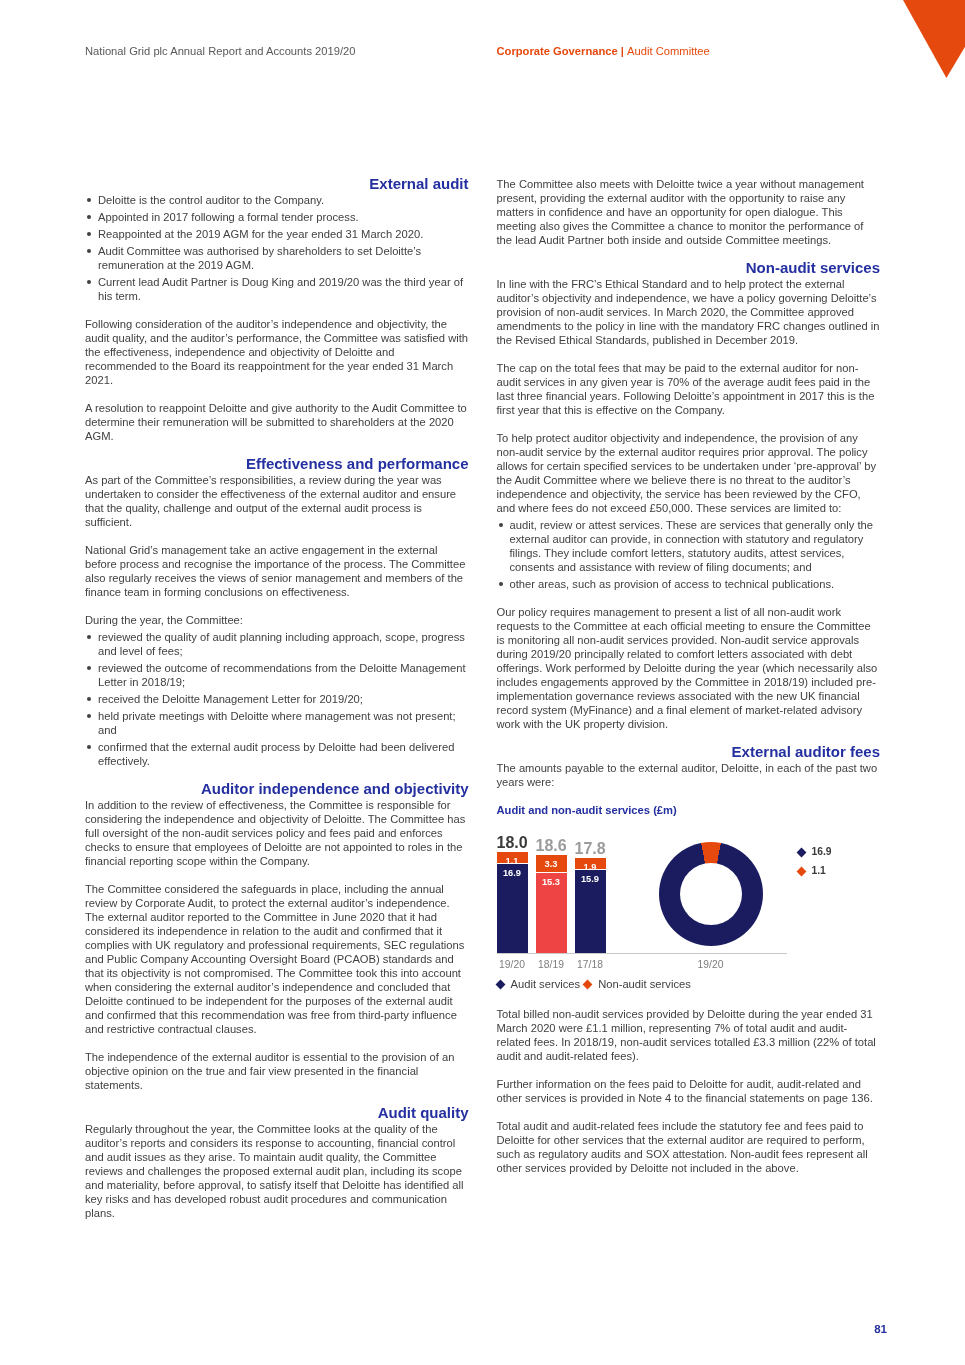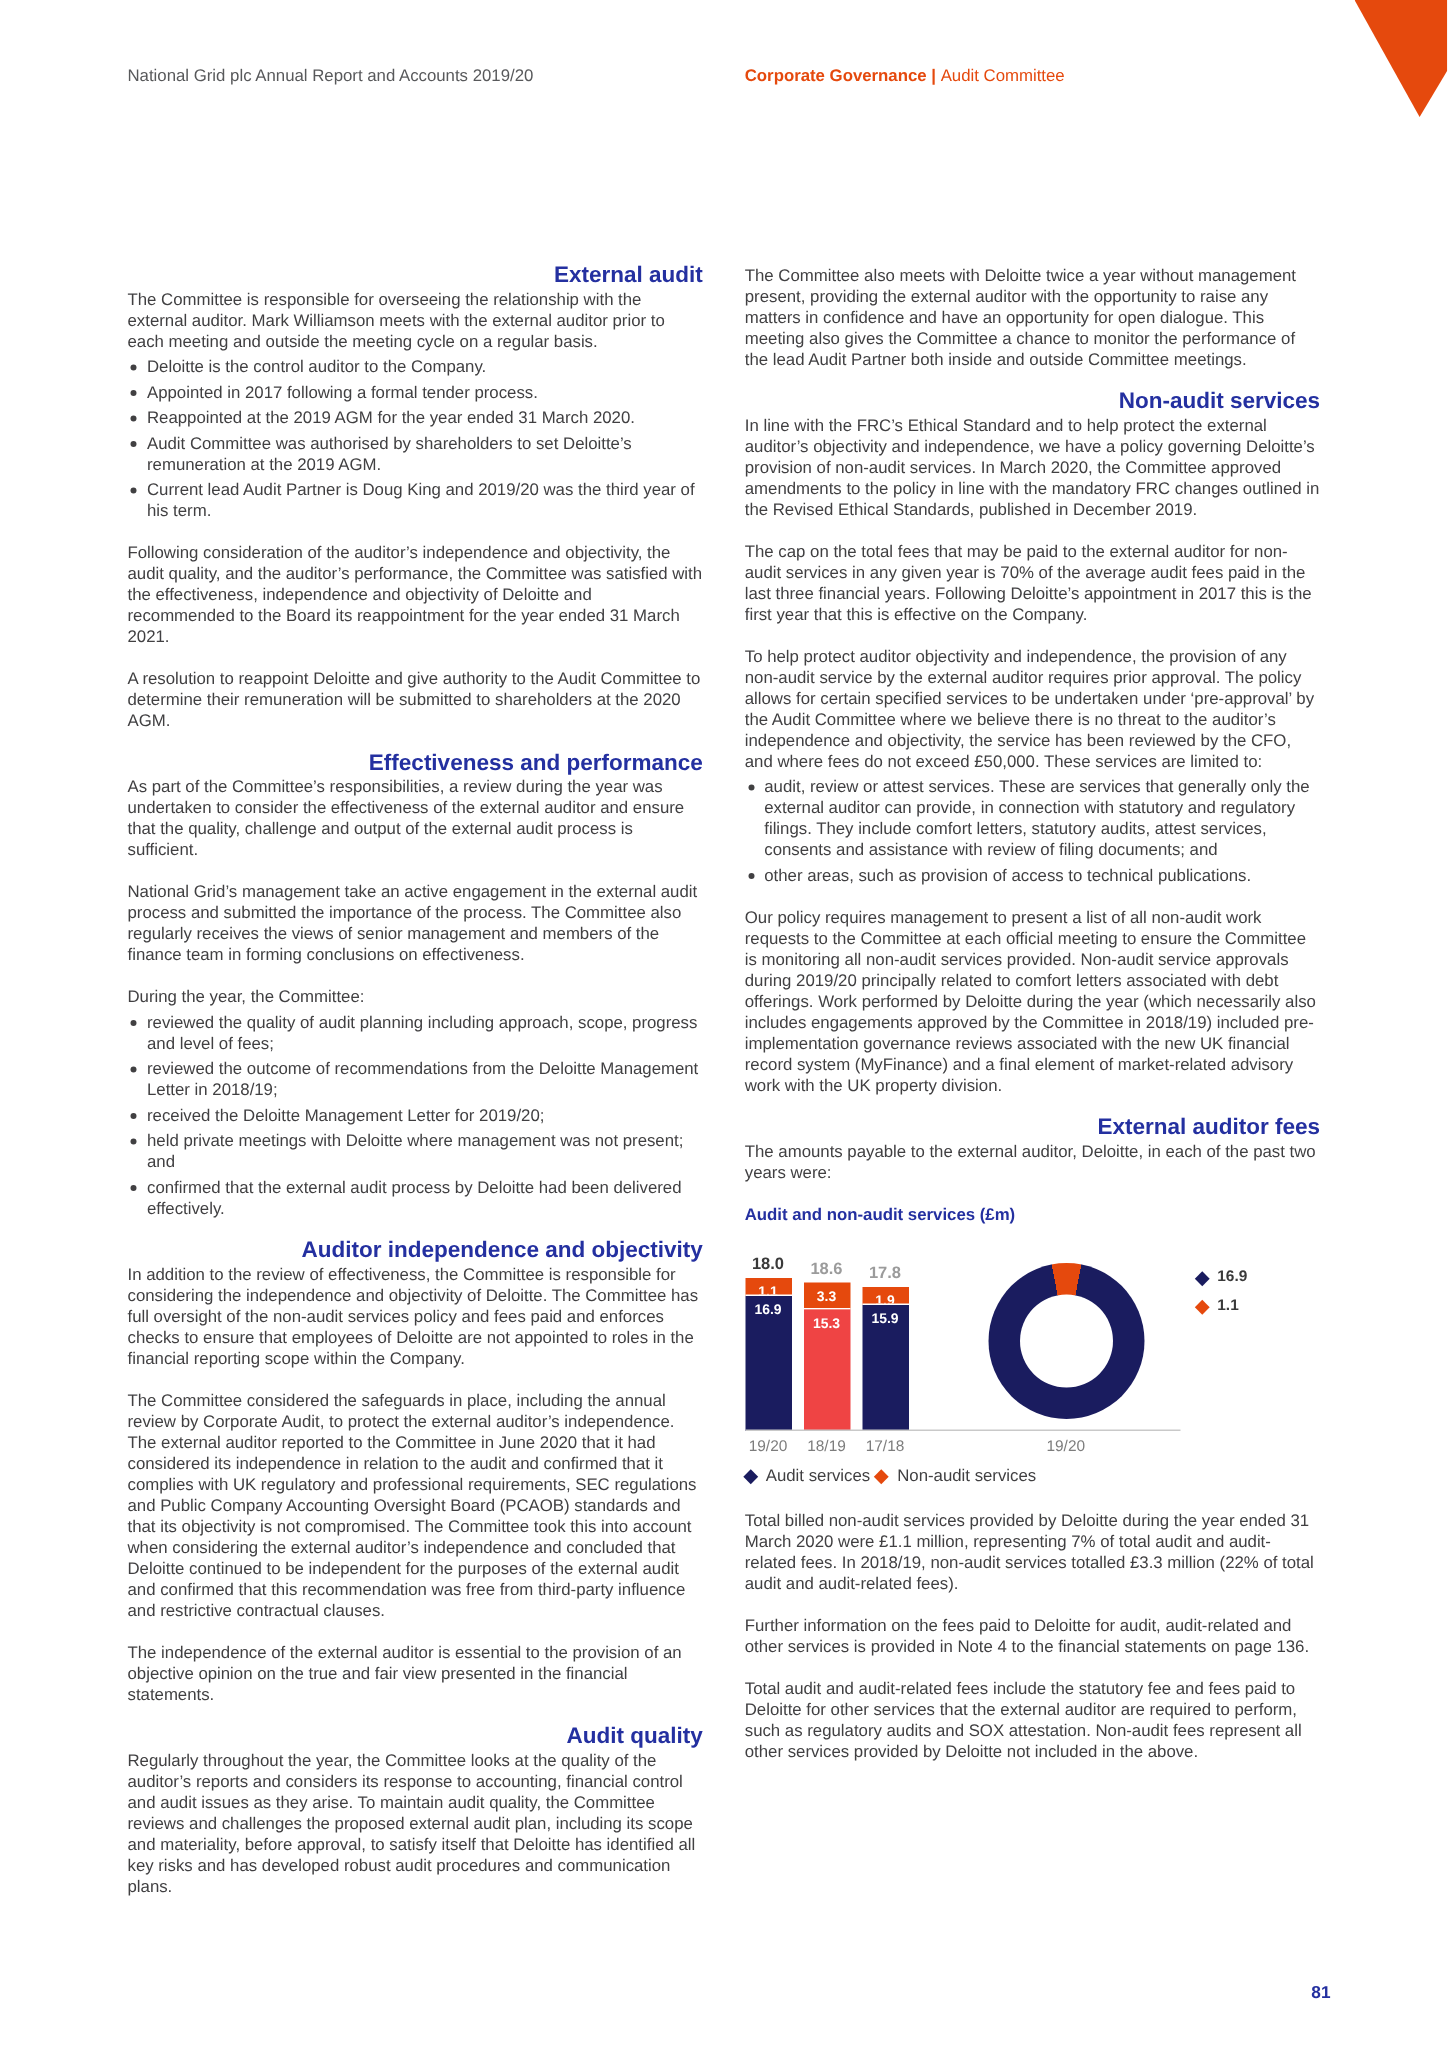--- a/index.html
+++ b/index.html
@@ -30,21 +30,21 @@
     content:""; position:absolute; left:2px; top:5px;
     width:4px; height:4px; border-radius:50%; background:#414042;
   }
   
   .chart-block { margin-bottom:4px; }
   .chart-title { color:#2430a0; font-weight:bold; font-size:11.2px; margin:2px 0 14px 0; }
   .chart-row { position:relative; display:flex; align-items:flex-end; min-height:140px; }
   .axis-line { position:absolute; left:0; bottom:17px; width:290px; height:1px; background:#c9c9c9; }
   .bar-chart { display:flex; align-items:flex-end; gap:8px; }
   .bar-col { display:flex; flex-direction:column; justify-content:flex-end; width:31px; }
-  .bar-total { text-align:center; font-size:11px; font-weight:bold; color:#9b9b9b; margin-bottom:2px; }
+  .bar-total { text-align:center; font-size:16px; font-weight:bold; color:#9b9b9b; margin-bottom:2px; }
   .bar-total.current { color:#3a3a3a; }
   .bar-stack { display:flex; flex-direction:column; }
   .seg { width:100%; overflow:hidden; }
   .seg-top { border-bottom:1.5px solid #ffffff; }
   .seg span { display:block; text-align:center; color:#ffffff; font-size:9.3px; font-weight:bold; padding-top:2px; }
   .bar-xlabel { height:17px; padding-top:4px; text-align:center; font-size:10.3px; color:#7d7d7d; }
   .donut-area { display:flex; flex-direction:column; align-items:center; justify-content:flex-end; width:150px; margin-left:30px; }
   .donut { width:104px; height:104px; border-radius:50%; position:relative; margin-bottom:8px; }
   .donut::after { content:""; position:absolute; inset:21px; background:#ffffff; border-radius:50%; }
   .donut-xlabel { height:17px; padding-top:4px; text-align:center; font-size:10.3px; color:#7d7d7d; }
@@ -66,36 +66,35 @@
   <header class="header-row">
     <div class="hcol header-left">National Grid plc Annual Report and Accounts 2019/20</div>
     <div class="hcol header-right"><b>Corporate Governance | </b><span>Audit Committee</span></div>
   </header>
 
   <main class="columns">
 
     <div class="col">
       <section>
         <h3 class="sec">External audit</h3>
-        <p class="tight">The Committee is responsible for overseeing the relationship with the external auditor. Mark Williamson meets with the external auditor prior to each meeting and outside the meeting cycle on a regular basis.</p>
         <ul>
           <li>Deloitte is the control auditor to the Company.</li>
           <li>Appointed in 2017 following a formal tender process.</li>
           <li>Reappointed at the 2019 AGM for the year ended 31 March 2020.</li>
           <li>Audit Committee was authorised by shareholders to set Deloitte’s remuneration at the 2019 AGM.</li>
           <li>Current lead Audit Partner is Doug King and 2019/20 was the third year of his term.</li>
         </ul>
         <p>Following consideration of the auditor’s independence and objectivity, the audit quality, and the auditor’s performance, the Committee was satisfied with the effectiveness, independence and objectivity of Deloitte and recommended to the Board its reappointment for the year ended 31 March 2021.</p>
         <p>A resolution to reappoint Deloitte and give authority to the Audit Committee to determine their remuneration will be submitted to shareholders at the 2020 AGM.</p>
       </section>
 
       <section>
         <h3 class="sec">Effectiveness and performance</h3>
         <p>As part of the Committee’s responsibilities, a review during the year was undertaken to consider the effectiveness of the external auditor and ensure that the quality, challenge and output of the external audit process is sufficient.</p>
-        <p>National Grid’s management take an active engagement in the external audit process and submitted the importance of the process. The Committee also regularly receives the views of senior management and members of the finance team in forming conclusions on effectiveness.</p>
+        <p>National Grid’s management take an active engagement in the external before process and recognise the importance of the process. The Committee also regularly receives the views of senior management and members of the finance team in forming conclusions on effectiveness.</p>
         <p class="tight">During the year, the Committee:</p>
         <ul>
           <li>reviewed the quality of audit planning including approach, scope, progress and level of fees;</li>
           <li>reviewed the outcome of recommendations from the Deloitte Management Letter in 2018/19;</li>
           <li>received the Deloitte Management Letter for 2019/20;</li>
           <li>held private meetings with Deloitte where management was not present; and</li>
           <li>confirmed that the external audit process by Deloitte had been delivered effectively.</li>
         </ul>
       </section>
 

